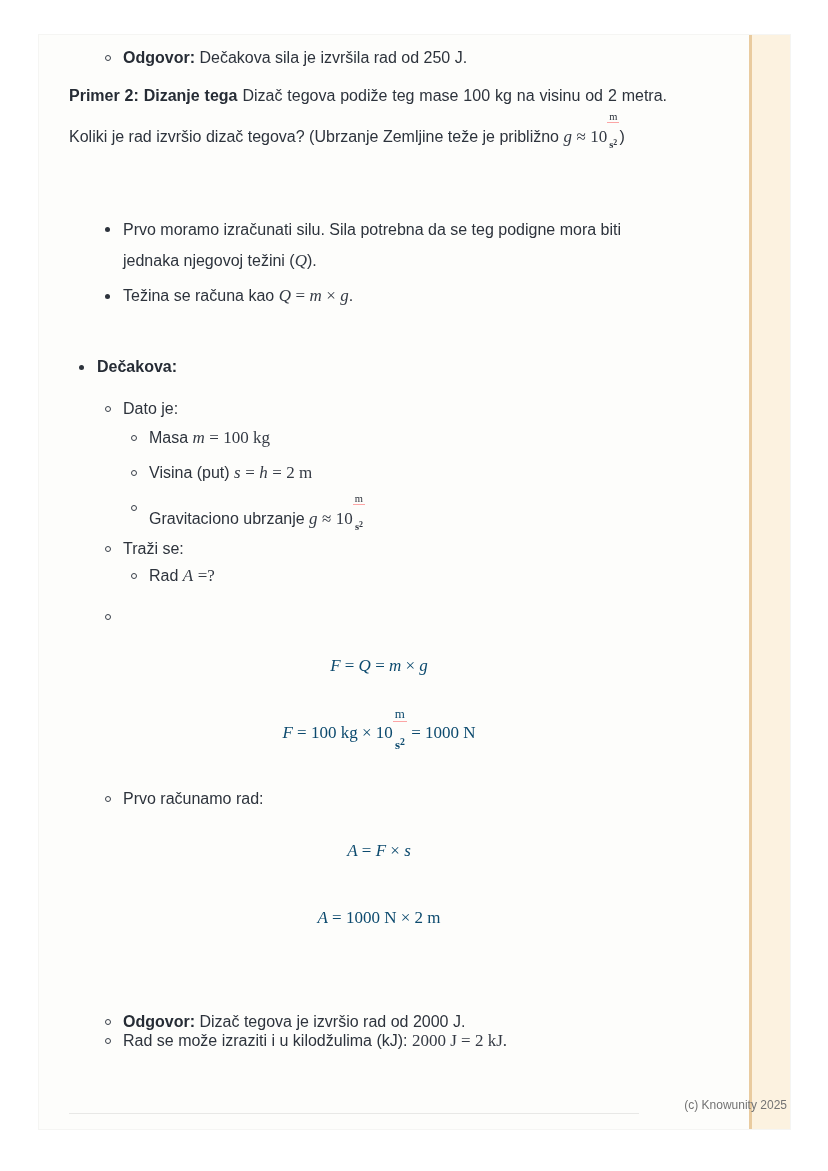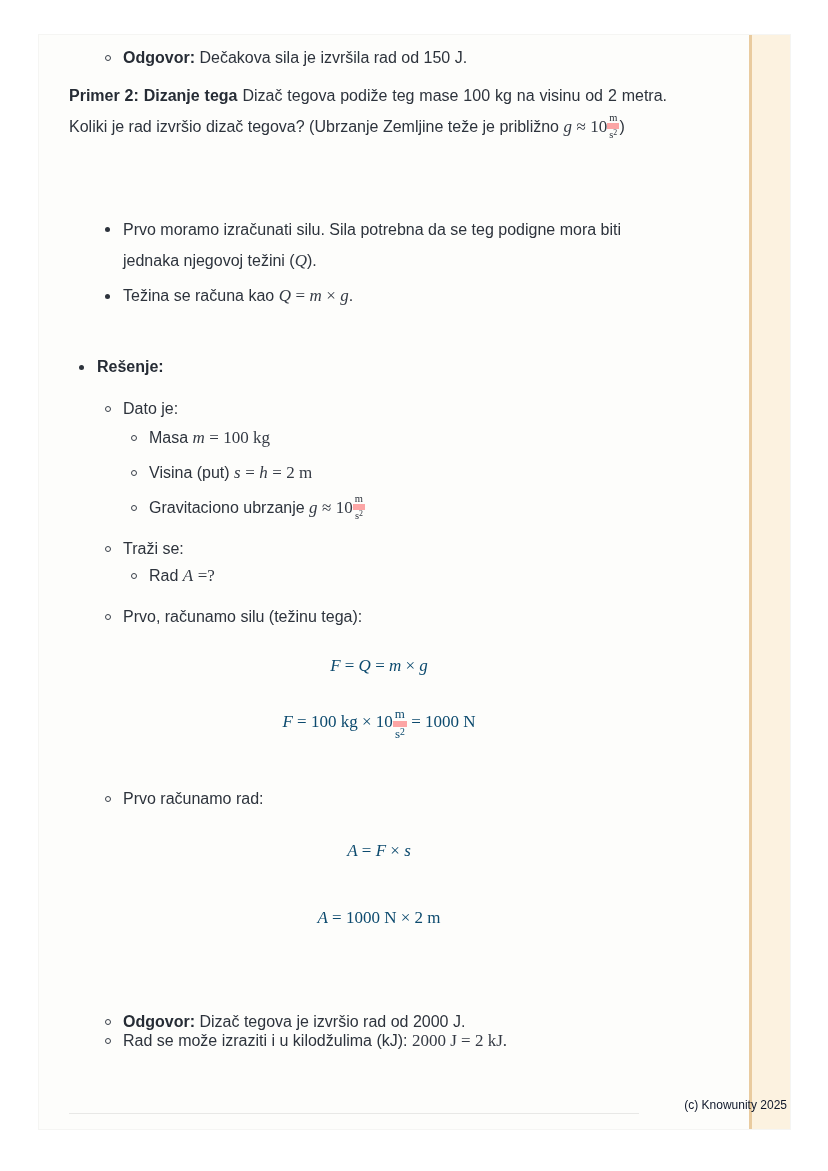--- a/index.html
+++ b/index.html
@@ -28,40 +28,40 @@
   b, strong { font-weight:700; color:#262c35; }
   .mi { font-family:"Liberation Serif", serif; font-style:italic; font-size:17px; color:#343a44; }
   .mr { font-family:"Liberation Serif", serif; font-size:17px; color:#343a44; }
   .formula {
     left:30px; width:620px; text-align:center;
     font-family:"Liberation Serif", serif; font-size:17px; color:#0c4a6e; line-height:30px;
   }
   .formula .v { font-style:italic; }
   .frac { display:inline-block; text-align:center; line-height:1.05; font-family:"Liberation Serif", serif; }
   .frac .num { display:block; padding:0 2px; }
-  .frac .den { display:block; border-top:6px solid #fca5a5; padding:0 2px; }
+  .frac .den { display:block; border-top:1px solid #fca5a5; padding:16px 2px;font-weight:bold; }
   .dexp { font-size:0.75em; position:relative; top:-0.35em; }
   .frac-inline { font-size:10.5px; vertical-align:-0.55em; }
   .frac-disp { font-size:13px; vertical-align:-0.85em; }
   .divider { position:absolute; left:30px; top:1078px; width:570px; height:1px; background:#e8e8e6; }
   .footer {
     position:absolute; right:3px; top:1062px; z-index:2;
-    font-size:12px; color:#0f172a; line-height:16px;
+    font-size:12px; color:#737373; line-height:16px;
   }
 </style>
 </head>
 <body>
 
 <div class="card">
   <div class="strip"></div>
 
   <div class="row li l2" style="top:8px">
     <span class="mk circ"></span>
     <b>Odgovor:</b>
-    <span>Dečakova sila je izvršila rad od 150 J.</span>
+    <span>Dečakova sila je izvršila rad od 250 J.</span>
   </div>
 
   <div class="row para" style="top:45px">
     <b>Primer 2: Dizanje tega</b>
     <span>Dizač tegova podiže teg mase 100 kg na visinu od 2 metra. Koliki je rad izvršio dizač tegova? (Ubrzanje Zemljine teže je približno</span>
     <span class="mi">g</span>
     <span class="mr">≈</span>
     <span class="mr">10</span><span class="frac frac-inline"><span class="num">m</span><span class="den"><span>s</span><span class="dexp">2</span></span></span><span>)</span>
   </div>
 
@@ -77,21 +77,21 @@
     <span class="mi">Q</span>
     <span class="mr">=</span>
     <span class="mi">m</span>
     <span class="mr">×</span>
     <span class="mi">g</span><span>.</span>
   </div>
 
 
   <div class="row li l1" style="top:317px">
     <span class="mk disc"></span>
-    <b>Rešenje:</b>
+    <b>Dečakova:</b>
   </div>
 
   <div class="row li l2" style="top:359px">
     <span class="mk circ"></span>
     <span>Dato je:</span>
   </div>
 
   <div class="row li l3" style="top:388px">
     <span class="mk circ"></span>
     <span>Masa</span>
@@ -125,21 +125,20 @@
 
   <div class="row li l3" style="top:526px">
     <span class="mk circ"></span>
     <span>Rad</span>
     <span class="mi">A</span>
     <span class="mr">=?</span>
   </div>
 
   <div class="row li l2" style="top:567px">
     <span class="mk circ"></span>
-    <span>Prvo, računamo silu (težinu tega):</span>
   </div>
 
   <div class="row formula" style="top:616px">
     <span class="v">F</span>
     <span>=</span>
     <span class="v">Q</span>
     <span>=</span>
     <span class="v">m</span>
     <span>×</span>
     <span class="v">g</span>

